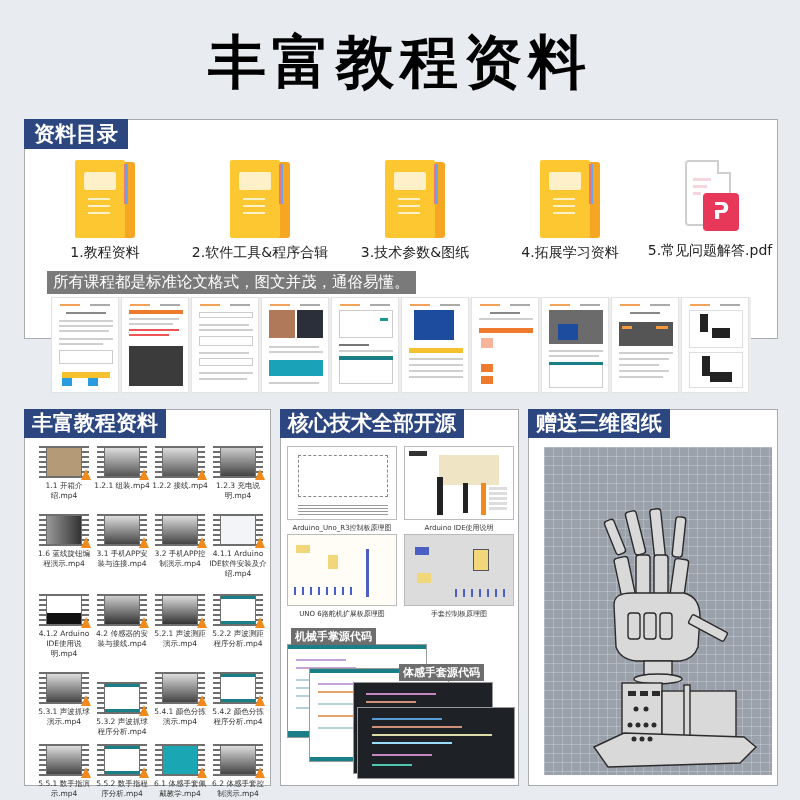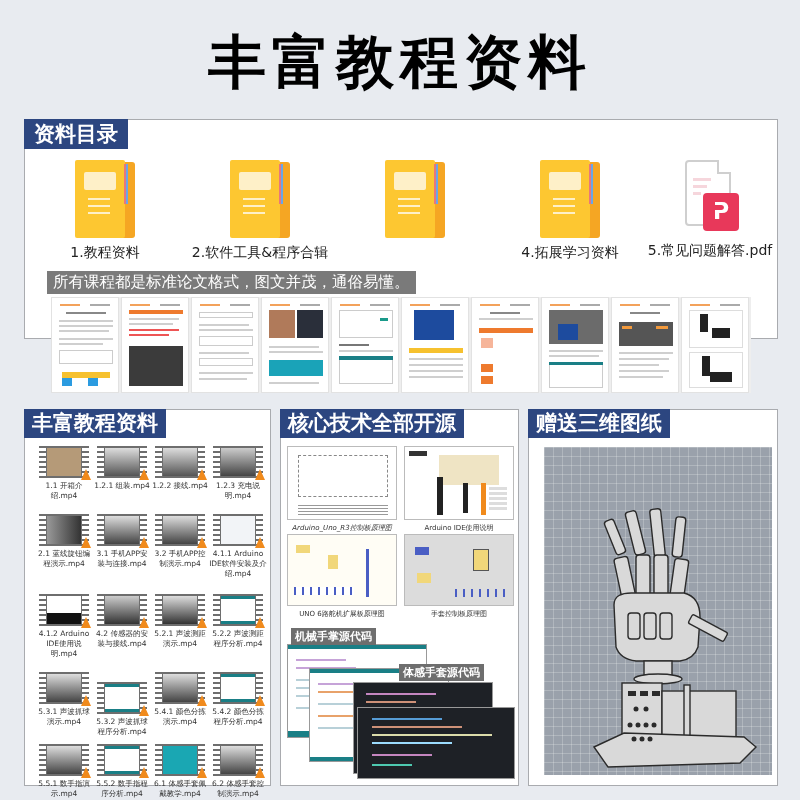--- a/index.html
+++ b/index.html
@@ -100,20 +100,21 @@
       <div class="folder-icon">
         <div class="back"></div>
           <div class="front"></div>
           <div class="strip1"></div>
           <div class="strip2"></div>
         <div class="label-box"></div>
           <div class="line" style="top:38px"></div>
           <div class="line" style="top:45px"></div>
           <div class="line" style="top:52px"></div>
       </div>
+      <div class="folder-name">3.技术参数&amp;图纸</div>
     </div>
     <div class="folder-item" style="left:465px;">
       <div class="folder-icon">
         <div class="back"></div>
           <div class="front"></div>
           <div class="strip1"></div>
           <div class="strip2"></div>
         <div class="label-box"></div>
           <div class="line" style="top:38px"></div>
           <div class="line" style="top:45px"></div>
@@ -288,21 +289,21 @@
         <div class="vname">1.2.3 充电说明.mp4</div>
       </div>
 
     <div class="vitem" style="left:0;top:68px">
         <div class="vthumb">
           <div class="holes-l"></div>
           <div class="holes-r"></div>
           <div class="frame" style="background:linear-gradient(90deg,#999,#333)"></div>
           <div class="cone"></div>
         </div>
-        <div class="vname">2.1 蓝线旋钮编程演示.mp4</div>
+        <div class="vname">1.6 蓝线旋钮编程演示.mp4</div>
       </div>
     <div class="vitem" style="left:58px;top:68px">
         <div class="vthumb">
           <div class="holes-l"></div>
           <div class="holes-r"></div>
           <div class="frame" style="background:linear-gradient(#ddd,#444)"></div>
           <div class="cone"></div>
         </div>
         <div class="vname">3.1 手机APP安装与连接.mp4</div>
       </div>
@@ -438,21 +439,21 @@
   </div>
 </div>
 
 <div class="panel" id="p-open">
   <div class="panel-tag">核心技术全部开源</div>
 
   <div class="schem" style="left:6px;top:36px;width:110px;height:74px;background:#fff;">
     <div style="position:absolute;left:10px;top:8px;width:90px;height:42px;border:1px dashed #888;"></div>
     <div style="position:absolute;left:10px;top:56px;width:90px;height:12px;background:repeating-linear-gradient(#fff 0 2px,#999 2px 3px);"></div>
   </div>
-  <div class="schem-cap" style="left:6px;top:113px;width:110px;font-style:italic;">Arduino_Uno_R3控制板原理图</div>
+  <div class="schem-cap" style="left:6px;top:113px;width:110px;">Arduino_Uno_R3控制板原理图</div>
 
   <div class="schem" style="left:123px;top:36px;width:110px;height:74px;background:#fff;">
     <div style="position:absolute;left:34px;top:8px;width:60px;height:30px;background:#efe4c4;"></div>
     <div style="position:absolute;left:32px;top:30px;width:6px;height:38px;background:#222;"></div>
     <div style="position:absolute;left:58px;top:36px;width:5px;height:30px;background:#222;"></div>
     <div style="position:absolute;left:76px;top:36px;width:5px;height:32px;background:#f08a1c;"></div>
     <div style="position:absolute;left:84px;top:40px;width:18px;height:24px;background:repeating-linear-gradient(#ddd 0 3px,#fff 3px 5px);"></div>
     <div style="position:absolute;left:4px;top:4px;width:18px;height:5px;background:#333;"></div>
   </div>
   <div class="schem-cap" style="left:123px;top:113px;width:110px;">Arduino IDE使用说明</div>

